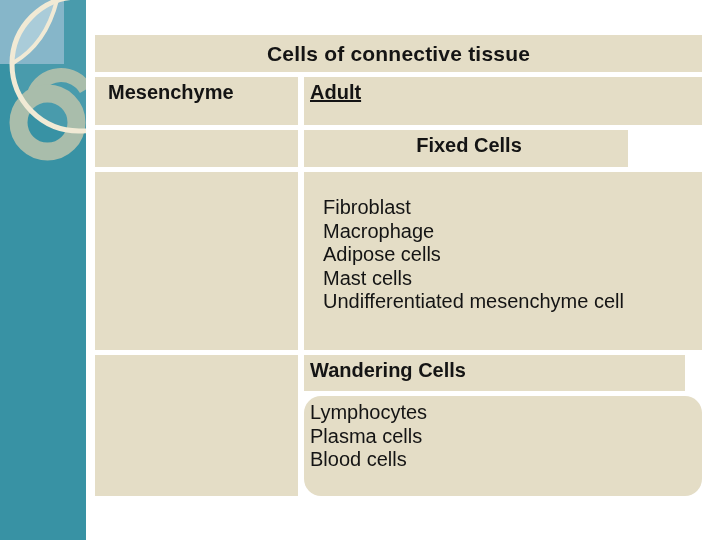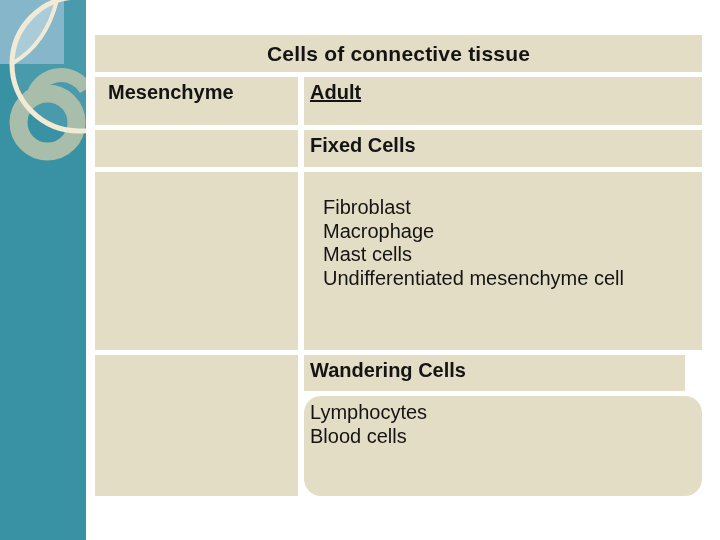--- a/index.html
+++ b/index.html
@@ -29,21 +29,21 @@
     font-weight:bold;font-size:20px;
     padding:4px 0 0 8px;line-height:23px;
   }
   .list{
     font-size:20px;line-height:23.5px;
     padding-left:8px;
   }
   .cell-l1{left:95px;top:77px;width:203px;height:48px;padding-left:13px;}
   .cell-r1{left:304px;top:77px;width:398px;height:48px;padding-left:6px;text-decoration:underline;}
   .cell-l2{left:95px;top:130px;width:203px;height:37px;}
-  .cell-r2{left:304px;top:130px;width:398px;height:37px;padding-left:6px;}
+  .cell-r2{left:304px;top:130px;width:324px;height:37px;padding-left:6px;text-align:center;}
   .cell-l3{left:95px;top:172px;width:203px;height:178px;}
   .cell-r3{left:304px;top:172px;width:398px;height:178px;padding-top:24px;padding-left:19px;}
   .cell-l4{left:95px;top:355px;width:203px;height:141px;}
   .cell-r4{left:304px;top:355px;width:381px;height:36px;padding-left:6px;}
   .cell-r5{left:304px;top:396px;width:398px;height:100px;padding-top:5px;padding-left:6px;border-radius:17px;}
 </style>
 </head>
 <body>
 
 <div class="sidebar">
@@ -72,24 +72,26 @@
 
 <div class="cell cell-l2"></div>
 <div class="cell hdr cell-r2">
   <span>Fixed Cells</span>
 </div>
 
 <div class="cell cell-l3"></div>
 <div class="cell list cell-r3">
   <div>Fibroblast</div>
   <div>Macrophage</div>
+  <div>Adipose cells</div>
   <div>Mast cells</div>
   <div>Undifferentiated mesenchyme cell</div>
 </div>
 
 <div class="cell cell-l4"></div>
 <div class="cell hdr cell-r4">
   <span>Wandering Cells</span>
 </div>
 <div class="cell list cell-r5">
   <div>Lymphocytes</div>
+  <div>Plasma cells</div>
   <div>Blood cells</div>
 </div>
 
 </body></html>

